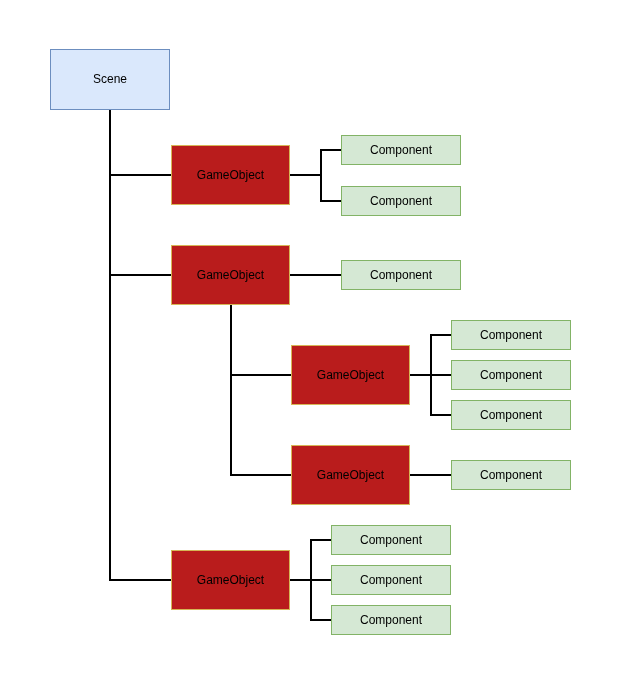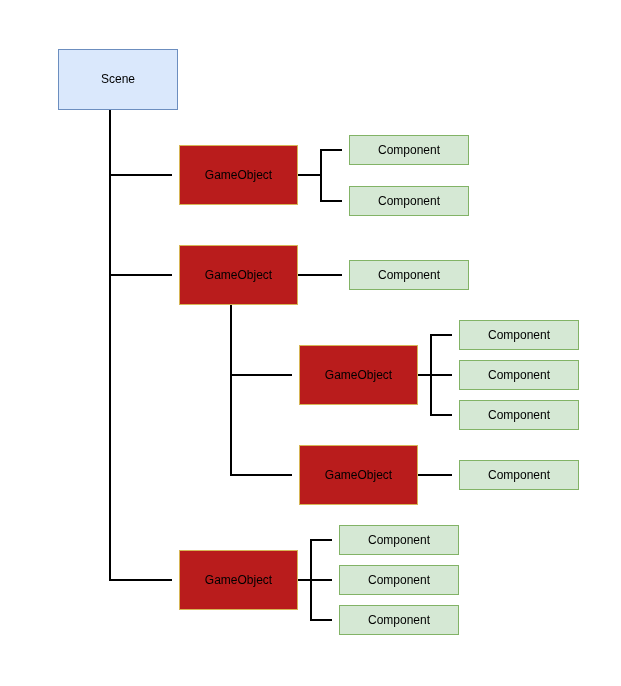--- a/index.html
+++ b/index.html
@@ -28,21 +28,20 @@
     box-sizing: border-box;
     display: flex;
     align-items: center;
     justify-content: center;
     font-size: 12px;
     line-height: 1.2;
     color: #000000;
     text-align: center;
     border-width: 1px;
     border-style: solid;
-    margin-left: 8px;
   }
   .node-scene {
     background: #dae8fc;
     border-color: #6c8ebf;
   }
   .node-gameobject {
     background: #b91c1c;
     border-color: #d6b656;
   }
   .node-component {

